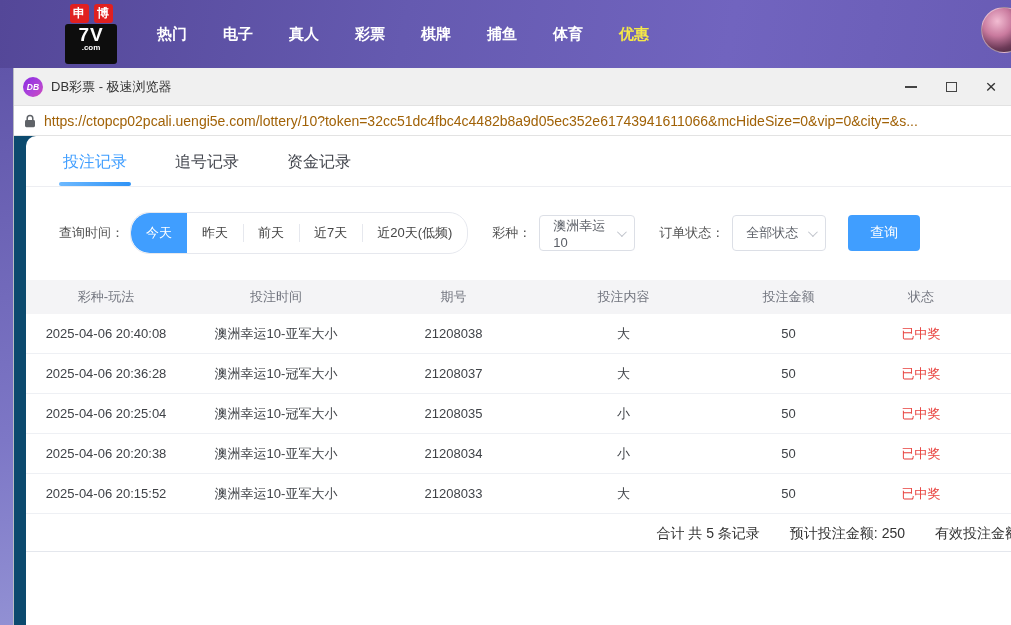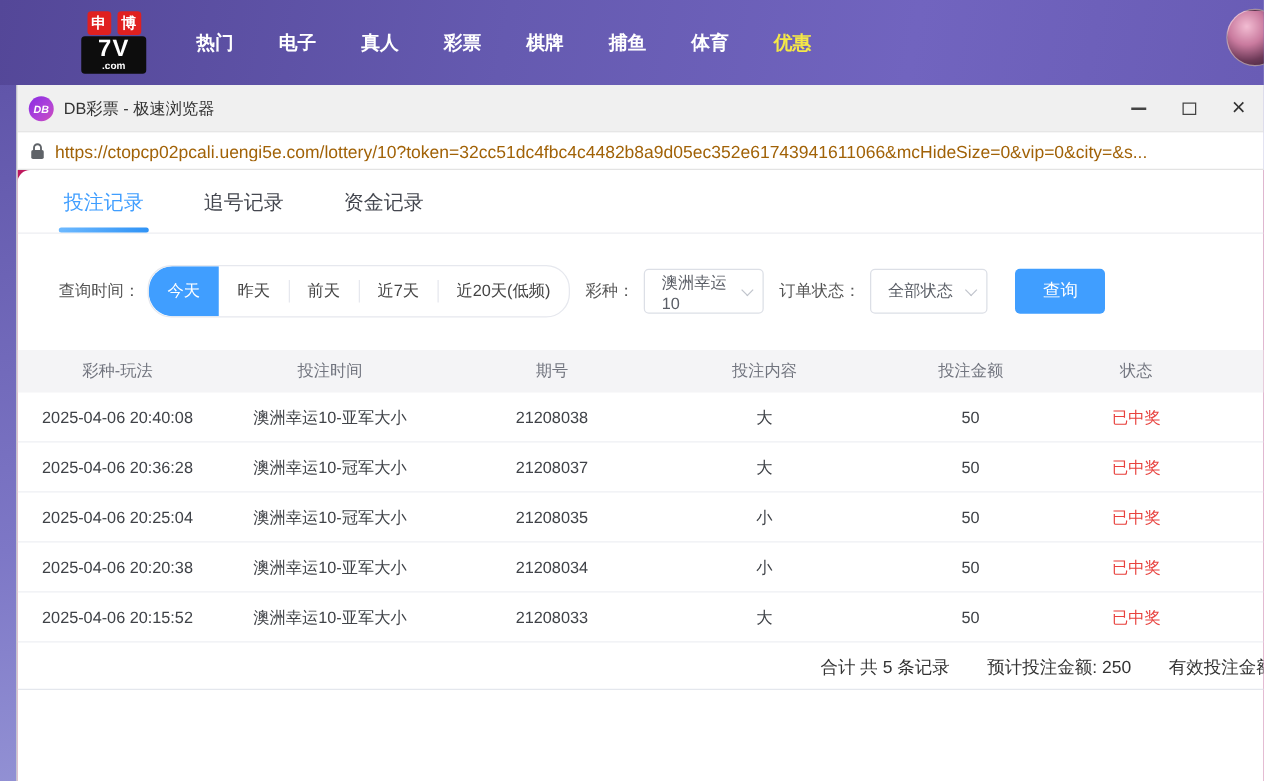--- a/index.html
+++ b/index.html
@@ -15,21 +15,21 @@
     position:absolute; top:0; left:0; width:1011px; height:68px;
     background:linear-gradient(100deg,#544798 0%,#655ab0 40%,#7164bf 72%,#695cb5 100%);
     display:flex; align-items:center;
   }
   .logo { margin-left:65px; width:52px; display:flex; flex-direction:column; align-items:center; cursor:pointer; }
   .logo-badges { display:flex; gap:5px; margin-bottom:1px; }
   .logo-badges span {
     width:19px; height:19px; background:#e02020; color:#fff; font-size:12px; font-weight:bold;
     display:flex; align-items:center; justify-content:center; border-radius:3px;
   }
-  .logo-black { background:#0d0d0d; width:52px; border-radius:3px; text-align:center; padding:1px 0 2px; }
+  .logo-black { background:#0d0d0d; width:52px; border-radius:3px; text-align:center; padding:1px 0 12px; }
   .logo-7v { color:#fff; font-weight:bold; font-size:19px; line-height:19px; letter-spacing:1px; }
   .logo-com { color:#fff; font-size:8px; line-height:8px; font-weight:bold; }
   .nav { display:flex; margin-left:22px; }
   .nav-item {
     color:#fff; font-size:15px; font-weight:bold; padding:0 18px; height:68px;
     display:flex; align-items:center; cursor:pointer; white-space:nowrap;
   }
   .nav-item.highlight { color:#f5e847; }
   .avatar {
     position:absolute; right:-16px; top:7px; width:46px; height:46px; border-radius:50%;
@@ -60,21 +60,21 @@
   .ic-max { width:11px; height:10px; border:1.5px solid #444; }
   .ic-close { font-size:19px; color:#333; line-height:1; }
 
   .urlbar {
     height:30px; background:#fff; border-bottom:1px solid #e3e3e3;
     display:flex; align-items:center; flex:0 0 auto;
   }
   .lock { margin:0 8px 0 10px; display:flex; }
   .url-text { font-size:14px; color:#a16207; white-space:nowrap; overflow:hidden; }
 
-  .page-wrap { flex:1; background:#be185d; }
+  .page-wrap { flex:1; background:#0c4a6e;padding-left:12px; }
   .page { background:#fff; height:100%; border-top-left-radius:10px; overflow:hidden; }
 
   
   .tabs { display:flex; gap:48px; padding:16px 0 0 37px; border-bottom:1px solid #edeef2; }
   .tab { font-size:16px; color:#44474f; padding-bottom:13px; position:relative; cursor:pointer; }
   .tab.active { color:#409eff; }
   .tab.active::after {
     content:""; position:absolute; left:-4px; right:-4px; bottom:0; height:4px;
     border-radius:3px; background:linear-gradient(90deg,#6db9ff,#2f93f6);
   }
@@ -98,21 +98,21 @@
   .select {
     display:flex; align-items:center; justify-content:space-between; margin-left:8px;
     height:36px; border:1px solid #dcdfe6; border-radius:4px; padding:0 10px 0 13px;
     font-size:13px; color:#5a5e66; cursor:pointer; background:#fff;
   }
   .sel-lottery { width:96px; } .sel-status { width:94px; }
   .chevron {
     width:7px; height:7px; border-right:1.5px solid #c0c4cc; border-bottom:1.5px solid #c0c4cc;
     transform:rotate(45deg) translateY(-2px); margin-left:6px; flex:0 0 auto;
   }
-  .gap-lg { margin-left:12px; }
+  .gap-lg { margin-left:24px; }
   .btn-search {
     margin-left:22px; width:72px; height:36px; background:#409eff; color:#fff;
     font-size:14px; border:none; border-radius:4px; cursor:pointer;
     font-family:"Liberation Sans","DejaVu Sans",sans-serif;
   }
 
   
   .table { margin-top:26px; }
   .tr { display:grid; grid-template-columns:160px 180px 175px 165px 165px 100px; align-items:center; }
   .thead { background:#f4f4f6; height:34px; }

